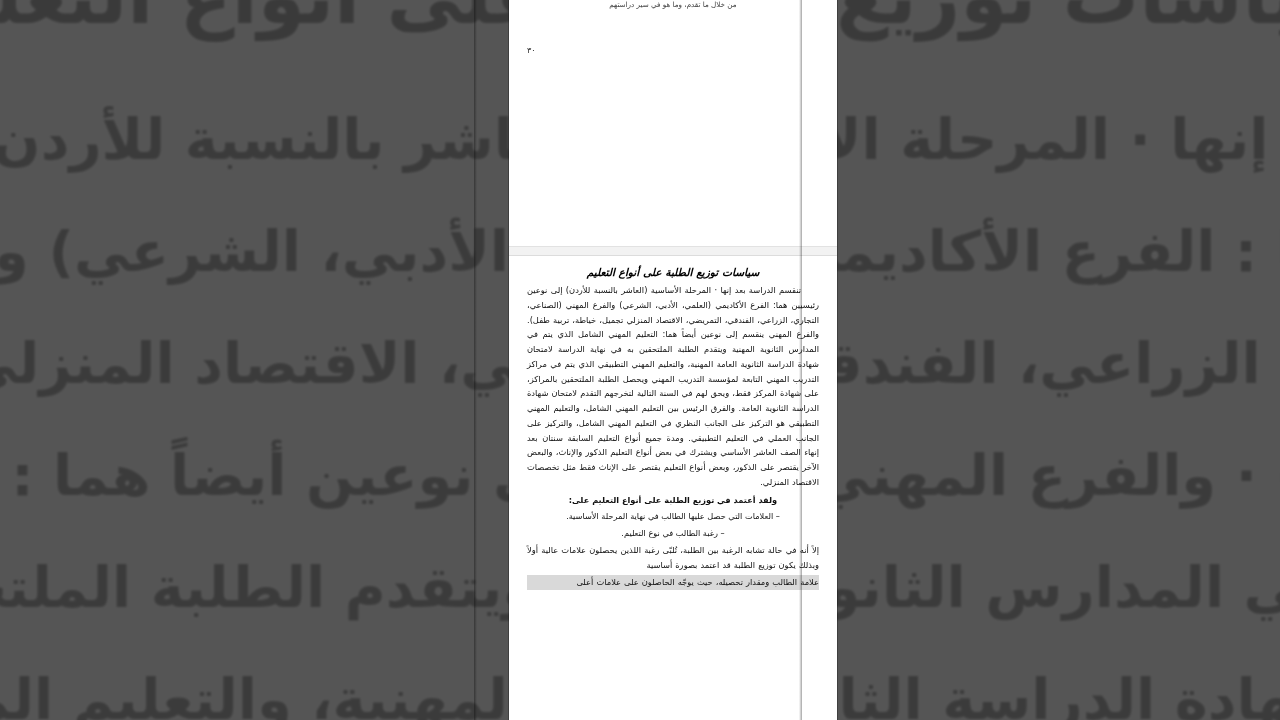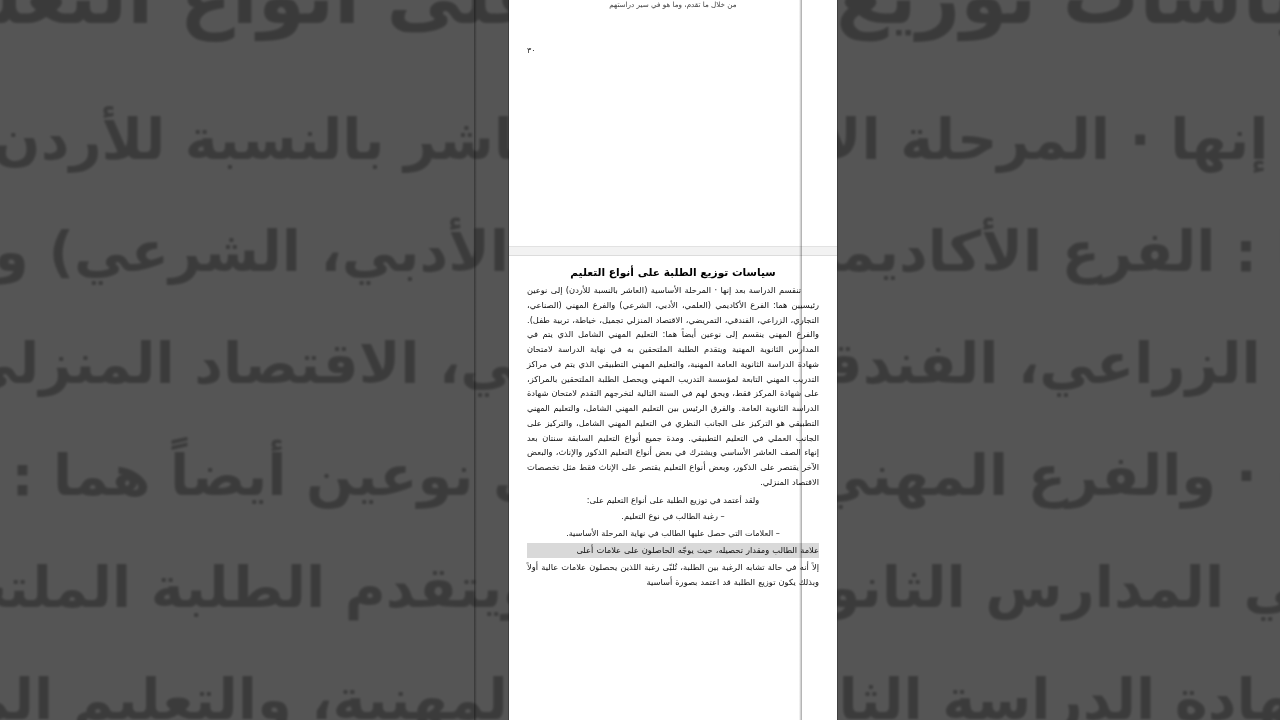--- a/index.html
+++ b/index.html
@@ -81,31 +81,32 @@
   .para.noind{text-indent:0;}
   .folio{
     text-align:left;direction:rtl;
     font-size:8px;color:#1a1a1a;
     margin-top:36px;
   }
 
   .sec-title{
     direction:rtl;text-align:center;
     font-size:10.6px;font-weight:700;color:#000;
-    margin:4px 0 5px 0;letter-spacing:0;
+    margin:4px 0 5px 0;letter-spacing:0;font-style:italic;
   }
   .bullet{
     direction:rtl;text-align:center;
     font-size:8.2px;line-height:1.9;color:#111;
     margin:1px 0;
   }
   .lead{
     direction:rtl;text-align:center;
     font-size:8.2px;line-height:1.9;color:#111;
     margin:3px 0 1px 0;
+    font-weight:bold;
   }
   .hl{background:#d9d9d9;}
   .cut{
     height:10px;overflow:hidden;
   }
 
   
   .col-edge-l,.col-edge-r{
     position:absolute;top:0;height:720px;width:3px;
     pointer-events:none;
@@ -138,24 +139,24 @@
       <div class="clip-top cut">من خلال ما تقدم، وما هو في سير دراستهم</div>
       <div class="folio">٣٠</div>
     </div>
 
     <div class="pg-gap"></div>
 
     <div class="pg pg-b">
       <div class="sec-title">سياسات توزيع الطلبة على أنواع التعليم</div>
       <div class="para">تنقسم الدراسة بعد إنها · المرحلة الأساسية (العاشر بالنسبة للأردن) إلى نوعين رئيسيين هما: الفرع الأكاديمي (العلمي، الأدبي، الشرعي) والفرع المهني (الصناعي، التجاري، الزراعي، الفندقي، التمريضي، الاقتصاد المنزلي تجميل، خياطة، تربية طفل). والفرع المهني ينقسم إلى نوعين أيضاً هما: التعليم المهني الشامل الذي يتم في المدارس الثانوية المهنية ويتقدم الطلبة الملتحقين به في نهاية الدراسة لامتحان شهادة الدراسة الثانوية العامة المهنية، والتعليم المهني التطبيقي الذي يتم في مراكز التدريب المهني التابعة لمؤسسة التدريب المهني ويحصل الطلبة الملتحقين بالمراكز، على شهادة المركز فقط، ويحق لهم في السنة التالية لتخرجهم التقدم لامتحان شهادة الدراسة الثانوية العامة. والفرق الرئيس بين التعليم المهني الشامل، والتعليم المهني التطبيقي هو التركيز على الجانب النظري في التعليم المهني الشامل، والتركيز على الجانب العملي في التعليم التطبيقي. ومدة جميع أنواع التعليم السابقة سنتان بعد إنهاء الصف العاشر الأساسي ويشترك في بعض أنواع التعليم الذكور والإناث، والبعض الآخر يقتصر على الذكور، وبعض أنواع التعليم يقتصر على الإناث فقط مثل تخصصات الاقتصاد المنزلي.</div>
       <div class="lead">ولقد أعتمد في توزيع الطلبة على أنواع التعليم على:</div>
+      <div class="bullet">– العلامات التي حصل عليها الطالب في نهاية المرحلة الأساسية.</div>
       <div class="bullet">– رغبة الطالب في نوع التعليم.</div>
-      <div class="bullet">– العلامات التي حصل عليها الطالب في نهاية المرحلة الأساسية.</div>
+      <div class="para noind">إلاً أنه في حالة تشابه الرغبة بين الطلبة، تُلبّى رغبة اللذين يحصلون علامات عالية أولاً وبذلك يكون توزيع الطلبة قد اعتمد بصورة أساسية</div>
       <div class="para noind hl">علامة الطالب ومقدار تحصيله، حيث يوجّه الحاصلون على علامات أعلى</div>
-      <div class="para noind">إلاً أنه في حالة تشابه الرغبة بين الطلبة، تُلبّى رغبة اللذين يحصلون علامات عالية أولاً وبذلك يكون توزيع الطلبة قد اعتمد بصورة أساسية</div>
     </div>
 
   </div>
 
   <div class="col-edge-l"></div>
   <div class="col-edge-r"></div>
 
 </div>
 
 </body></html>

